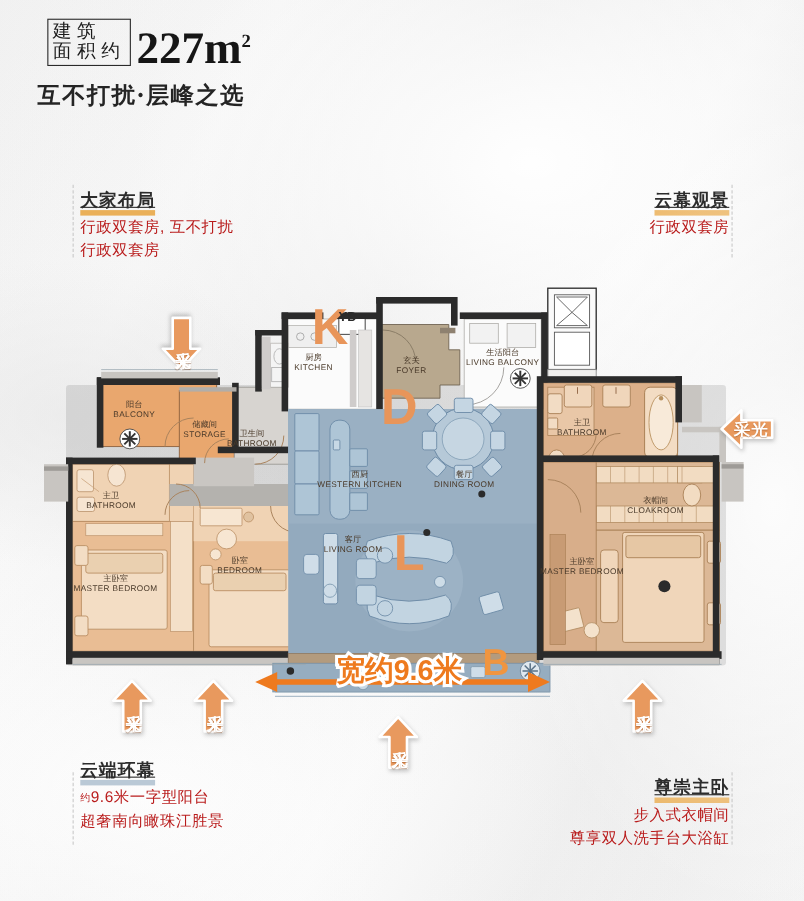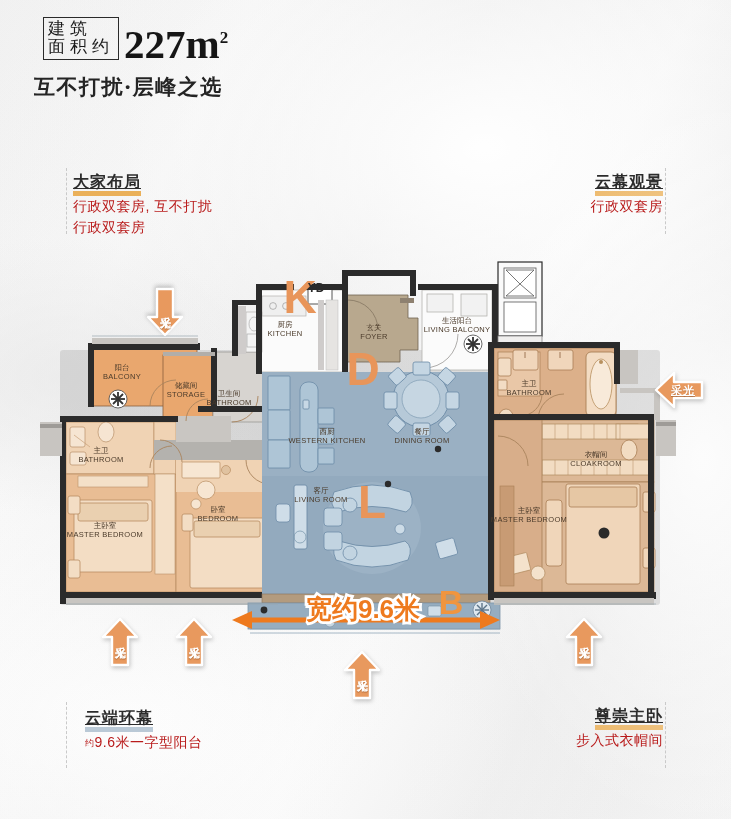--- a/index.html
+++ b/index.html
@@ -63,35 +63,35 @@
     content: ""; position: absolute; left: 0; right: 0; bottom: -1px;
     height: 5px; background: var(--ul, #e8a33d); opacity: .85; z-index: -1;
   }
   .callout .ln {
     font-size: 14px; color: #b91c1c; letter-spacing: .5px;
     line-height: 19px; margin-top: 2px; white-space: nowrap;
   }
   .callout .ln .sm { font-size: 9px; vertical-align: 1px; }
   .c-tl { left: 73px; top: 172px; text-align: left; }
   .c-tr { right: 68px; top: 172px; text-align: right; }
-  .c-bl { left: 73px; top: 708px; text-align: left; margin-left: 12px; }
+  .c-bl { left: 73px; top: 690px; text-align: left; }
   .c-br { right: 68px; top: 706px; text-align: right; }
 
   .dashline { position: absolute; border-left: 1px dashed #c9c9c9; }
 
   
   #plan { position: absolute; left: 0; top: 0; }
 
   
   .sun { position: absolute; width: 44px; height: 54px; }
   .sun .lbl {
     position: absolute; inset: 0;
     display: flex; align-items: center; justify-content: center;
-    color: #fff; font-size: 11px; font-weight: 700;
-    letter-spacing: 1px; text-shadow: 0 1px 1px rgba(120,60,20,.4); text-decoration: underline;
+    color: #fff; font-size: 15px; font-weight: 700;
+    letter-spacing: 1px; text-shadow: 0 1px 1px rgba(120,60,20,.4);
   }
   .sun.vert .lbl { writing-mode: vertical-rl; text-orientation: upright; letter-spacing: 0px;}
   .sun.down { transform: rotate(180deg); }
   .sun.down .lbl { transform: rotate(180deg); }
   .sun.left { width: 54px; height: 44px; }
 </style>
 </head>
 <body>
 
 <div class="bg-swoosh"></div>
@@ -119,25 +119,27 @@
 </div>
 
 <div class="callout c-tr">
   <div class="ttl" style="--ul:#e8a33d">云幕观景</div>
   <div class="ln">行政双套房</div>
 </div>
 
 <div class="callout c-bl">
   <div class="ttl" style="--ul:#aebfcf">云端环幕</div>
   <div class="ln"><span class="sm">约</span><span>9.6米一字型阳台</span></div>
+  <div class="ln">超奢南向瞰珠江胜景</div>
 </div>
 
 <div class="callout c-br">
   <div class="ttl" style="--ul:#e8a33d">尊崇主卧</div>
   <div class="ln">步入式衣帽间</div>
+  <div class="ln">尊享双人洗手台大浴缸</div>
 </div>
 
 <svg id="plan" width="731" height="819" viewBox="0 0 731 819">
   <defs>
     <pattern id="hatch" width="5" height="5" patternTransform="rotate(45)" patternUnits="userSpaceOnUse">
       <line x1="0" y1="0" x2="0" y2="5" stroke="#b9916d" stroke-width="1"></line>
     </pattern>
     <filter id="softsh" x="-20%" y="-20%" width="150%" height="150%">
       <feDropShadow dx="1.5" dy="2" stdDeviation="1.6" flood-color="#000" flood-opacity="0.18"></feDropShadow>
     </filter>

